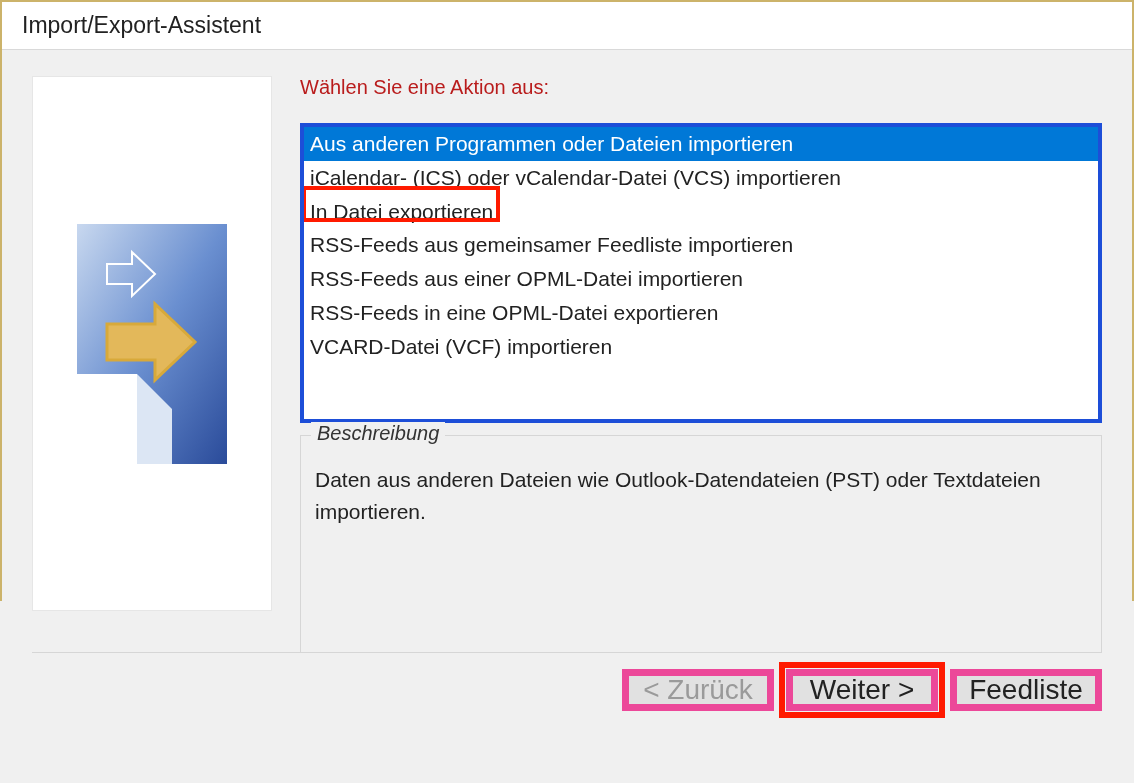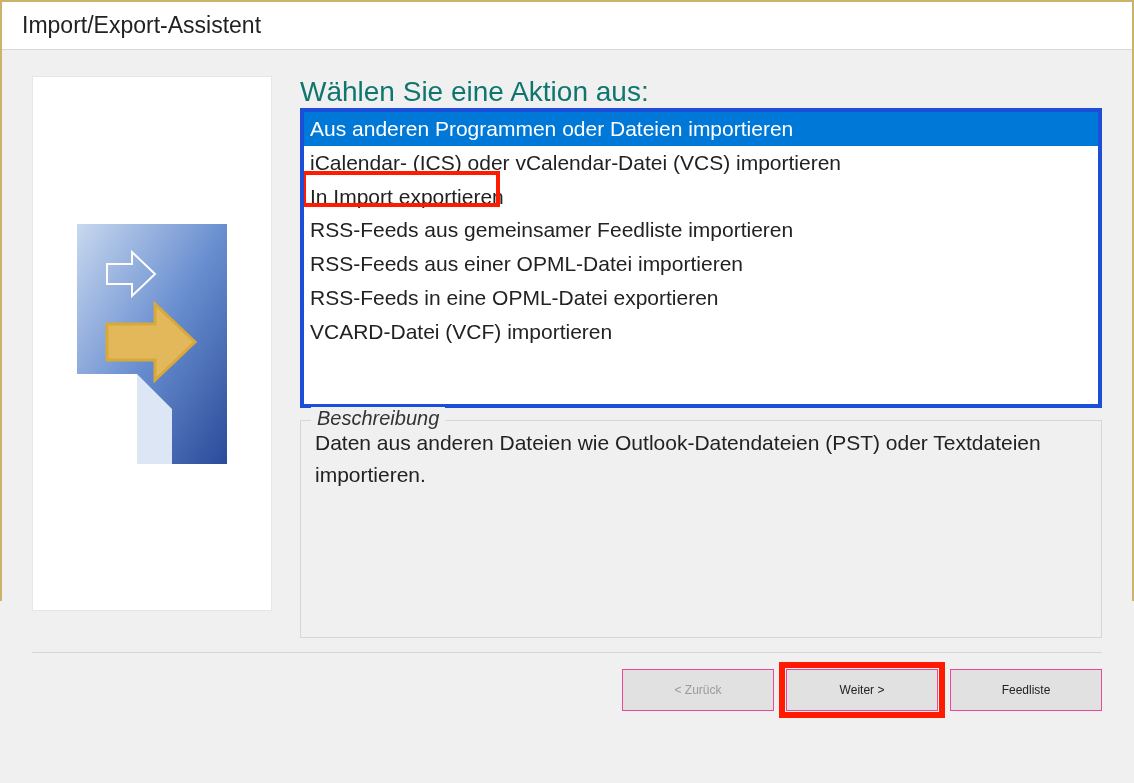--- a/index.html
+++ b/index.html
@@ -53,23 +53,23 @@
   .wizard-svg {
     width: 150px;
     height: 240px;
   }
   .right-col {
     flex: 1;
     display: flex;
     flex-direction: column;
   }
   .prompt {
-    font-size: 28px;
-    margin-bottom: 0;
-    color: #0f766e;
+    font-size: 20px;
+    margin-bottom: 24px;
+    color: #b91c1c;
   }
   .listbox {
     background: #ffffff;
     border: 4px solid #1d4ed8;
     height: 300px;
     overflow: hidden;
     font-size: 21px;
     position: relative;
   }
   .list-item {
@@ -104,20 +104,21 @@
     position: absolute;
     top: -14px;
     left: 10px;
     background: #f0f0f0;
     padding: 0 6px;
     font-size: 20px;
     color: #333;
     font-style: italic;
   }
   .desc-text {
+    margin-top: 22px;
     font-size: 21px;
     line-height: 1.5;
     color: #222;
   }
   .hr {
     position: absolute;
     left: 30px;
     right: 30px;
     bottom: 78px;
     border-top: 1px solid #d6d6d6;
@@ -126,22 +127,22 @@
     position: absolute;
     right: 30px;
     bottom: 20px;
     display: flex;
     gap: 12px;
   }
   .btn {
     width: 152px;
     height: 42px;
     background: #e1e1e1;
-    border: 1px solid #ec4899;
-    font-size: 12px;
+    border: 7px solid #ec4899;
+    font-size: 28px;
     color: #222;
     display: flex;
     align-items: center;
     justify-content: center;
     cursor: pointer;
   }
   .btn.disabled {
     color: #9a9a9a;
     cursor: default;
   }
@@ -188,21 +189,21 @@
         </svg>
       </div>
 
       <div class="right-col">
         <div class="prompt">Wählen Sie eine Aktion aus:</div>
 
         <div class="listbox" id="listbox">
 
           <div class="list-item selected">Aus anderen Programmen oder Dateien importieren</div>
             <div class="list-item">iCalendar- (ICS) oder vCalendar-Datei (VCS) importieren</div>
-            <div class="list-item">In Import exportieren</div>
+            <div class="list-item">In Datei exportieren</div>
             <div class="list-item">RSS-Feeds aus gemeinsamer Feedliste importieren</div>
             <div class="list-item">RSS-Feeds aus einer OPML-Datei importieren</div>
             <div class="list-item">RSS-Feeds in eine OPML-Datei exportieren</div>
             <div class="list-item">VCARD-Datei (VCF) importieren</div>
             <div class="highlight-box higlight-export" id="list-highlight"></div>
         </div>
 
         <div class="desc-group">
           <div class="desc-legend">Beschreibung</div>
           <div class="desc-text">Daten aus anderen Dateien wie Outlook-Datendateien (PST) oder Textdateien importieren.</div>

